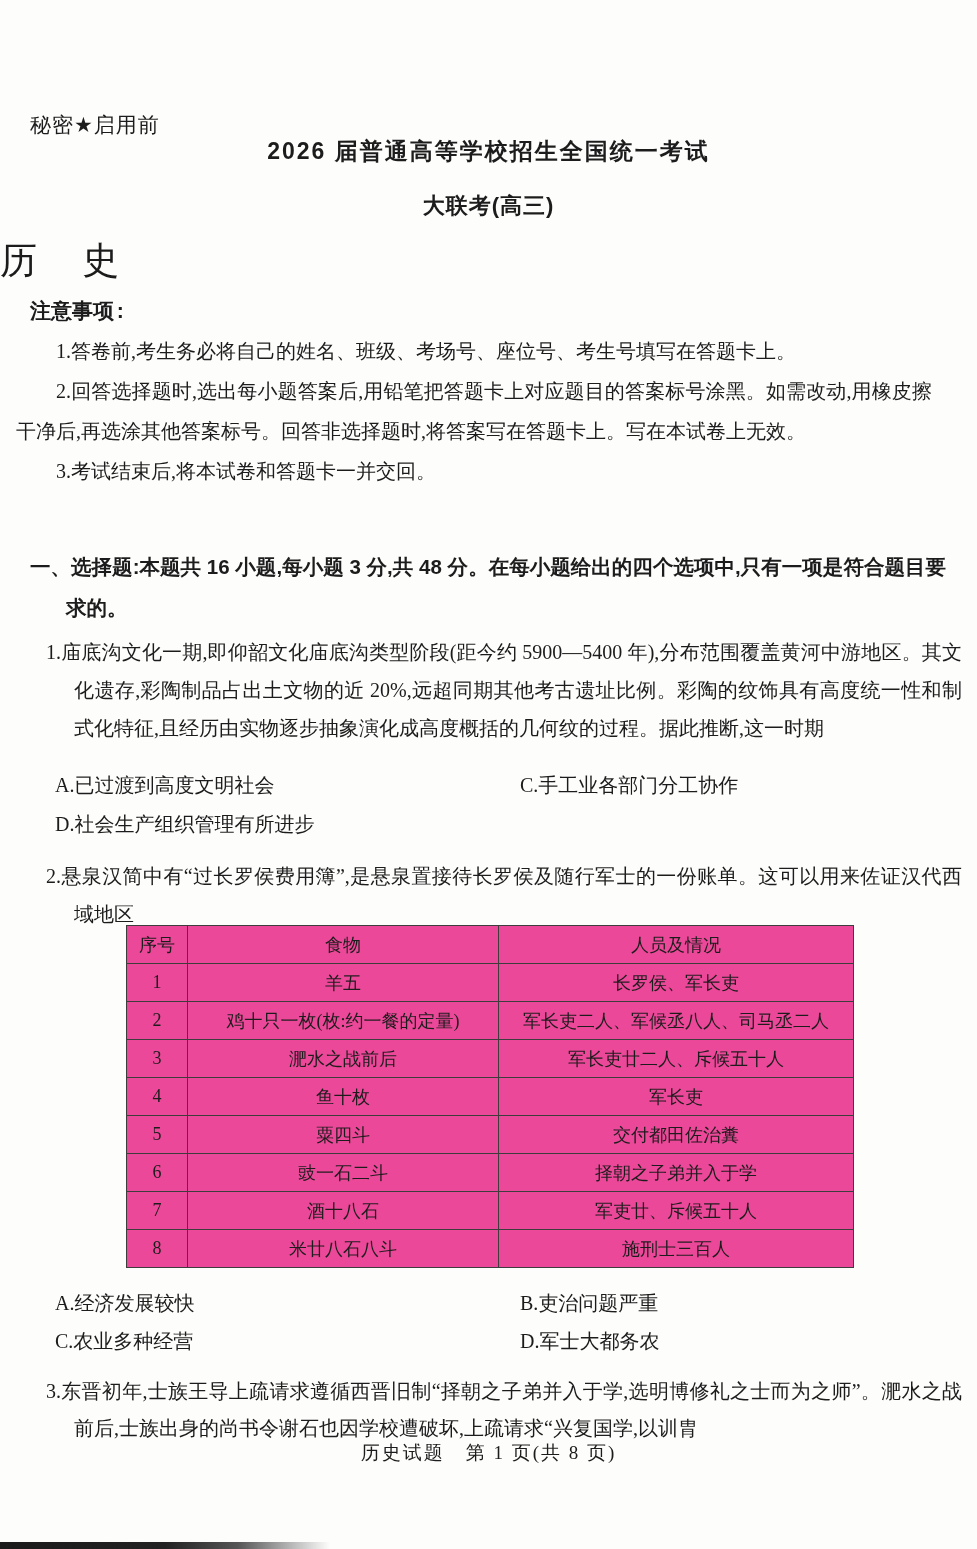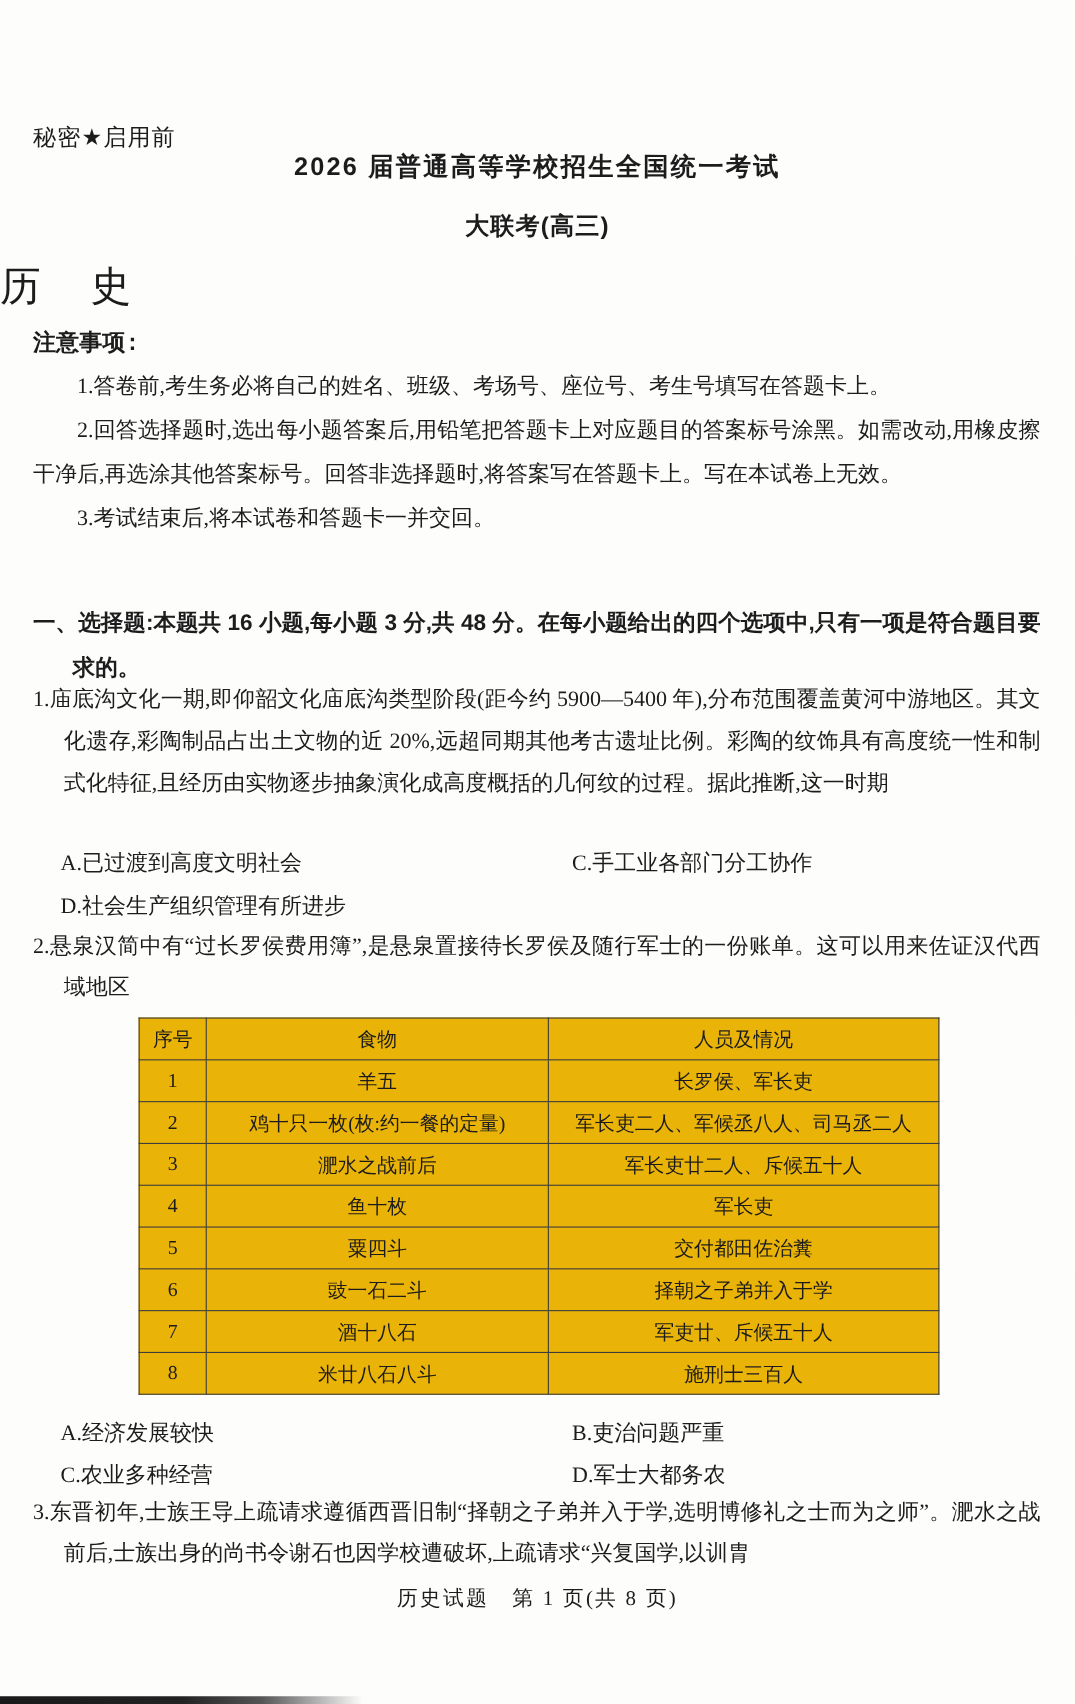--- a/index.html
+++ b/index.html
@@ -32,53 +32,53 @@
   }
   .subject {
     position: absolute; left: 0; top: 236px; width: 100%;
     text-align: left; font-size: 37px; font-weight: normal; letter-spacing: 4px;
   }
   .notice-heading {
     position: absolute; left: 30px; top: 297px;
     font-size: 21px; font-weight: bold; font-family: Liberation Mono, monospace;
   }
   .notice {
-    position: absolute; left: 30px; top: 331px; width: 916px;
+    position: absolute; left: 16px; top: 331px; width: 916px;
   }
   .notice p {
     margin: 0; text-indent: 2em;
     font-size: 20px; line-height: 40px; text-align: justify;
   }
   .section-heading {
     position: absolute; left: 30px; top: 546px; width: 916px;
     font-size: 20.5px; font-weight: bold; line-height: 41px;
     padding-left: 36px; text-indent: -36px; text-align: justify; margin: 0;
   }
   .stem {
-    position: absolute; left: 30px; width: 916px; margin: 0;
+    position: absolute; left: 30px; width: 916px; margin: 16px;
     font-size: 20px; text-align: justify;
     padding-left: 28px; text-indent: -28px;
   }
   .stem.q1 { top: 617px; line-height: 38px; }
   .stem.q2 { top: 841px; line-height: 38px; }
   .stem.q3 { top: 1357px; line-height: 37px; }
 
   .options {
     position: absolute; left: 55px; width: 900px;
     display: grid; grid-template-columns: 465px 1fr;
     font-size: 20px;
   }
   .options.q1opts { top: 766px; line-height: 39px; }
   .options.q2opts { top: 1284px; line-height: 38px; }
   .opt { white-space: nowrap; }
 
   table.qtable {
     position: absolute; left: 126px; top: 925px;
     width: 727px; border-collapse: collapse; table-layout: fixed;
-    background: #eab308;
+    background: #ec4899;
   }
   table.qtable th, table.qtable td {
     border: 1.5px solid #3d3d3d;
     height: 38px; text-align: center; vertical-align: middle;
     font-size: 18px; font-weight: normal; padding: 0 2px;
   }
   col.c-index { width: 61px; }
   col.c-food  { width: 311px; }
   col.c-people{ width: 355px; }
 

